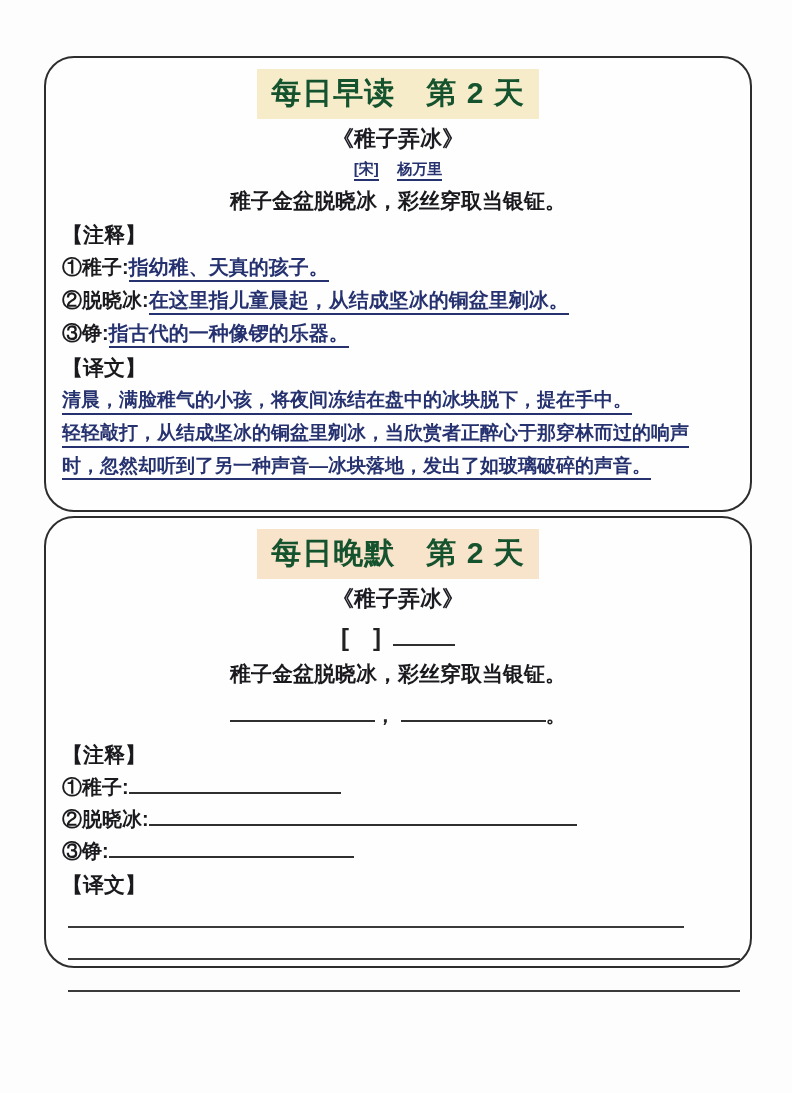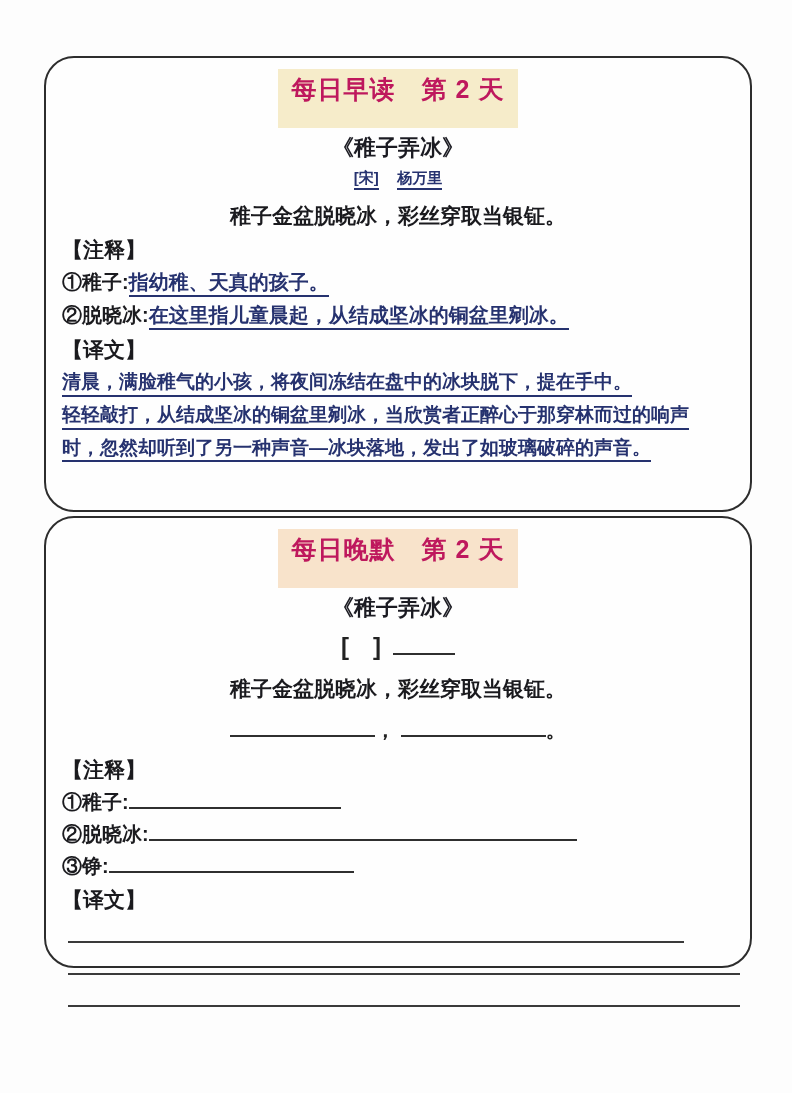--- a/index.html
+++ b/index.html
@@ -26,32 +26,32 @@
     padding: 8px 16px 0 16px;
   }
   #card-morning { top: 56px; height: 456px; }
   #card-evening { top: 516px; height: 452px; }
 
   .center { text-align: center; }
 
   .badge-row { text-align: center; margin-top: 3px; }
   .badge {
     display: inline-block;
-    font-size: 25px;
+    font-size: 30px;
     font-weight: bold;
-    color: #be185d;
-    padding: 4px 14px 22px 14px;
+    color: #14532d;
+    padding: 4px 14px 5px 14px;
     letter-spacing: 1px;
   }
   .badge-morning { background: #f6ecca; }
   .badge-evening { background: #f8e3cb; }
 
   .title-row { margin-top: 5px; font-size: 22px; font-weight: bold; color: #1b1b22; }
   .author-row { margin-top: 6px; font-size: 15px; font-weight: bold; color: #26326f; }
-  .poem-row { margin-top: 12px; font-size: 21px; font-weight: bold; }
+  .poem-row { margin-top: 6px; font-size: 21px; font-weight: bold; }
   .black { color: #1a1a1e; }
   .navy { color: #26326f; }
 
   .u {
     border-bottom: 2px solid currentColor;
     padding-bottom: 1px;
     display: inline-block;
     line-height: 1.2;
   }
   .seg-gap { display: inline-block; width: 10px; }
@@ -109,20 +109,23 @@
 
 
     <div class="section-row">【注释】</div>
 
     <div class="note-row">
       <span class="note-label">①稚子:</span><span class="note-text u">指幼稚、天真的孩子。</span>
     </div>
     <div class="note-row">
       <span class="note-label">②脱晓冰:</span><span class="note-text u">在这里指儿童晨起，从结成坚冰的铜盆里剜冰。</span>
     </div>
+    <div class="note-row">
+      <span class="note-label">③铮:</span><span class="note-text u">指古代的一种像锣的乐器。</span>
+    </div>
 
     <div class="section-row">【译文】</div>
 
     <div class="trans-row">
       <span class="navy u">清晨，满脸稚气的小孩，将夜间冻结在盘中的冰块脱下，提在手中。</span>
     </div>
     <div class="trans-row">
       <span class="navy u">轻轻敲打，从结成坚冰的铜盆里剜冰，当欣赏者正醉心于那穿林而过的响声</span>
     </div>
     <div class="trans-row">

